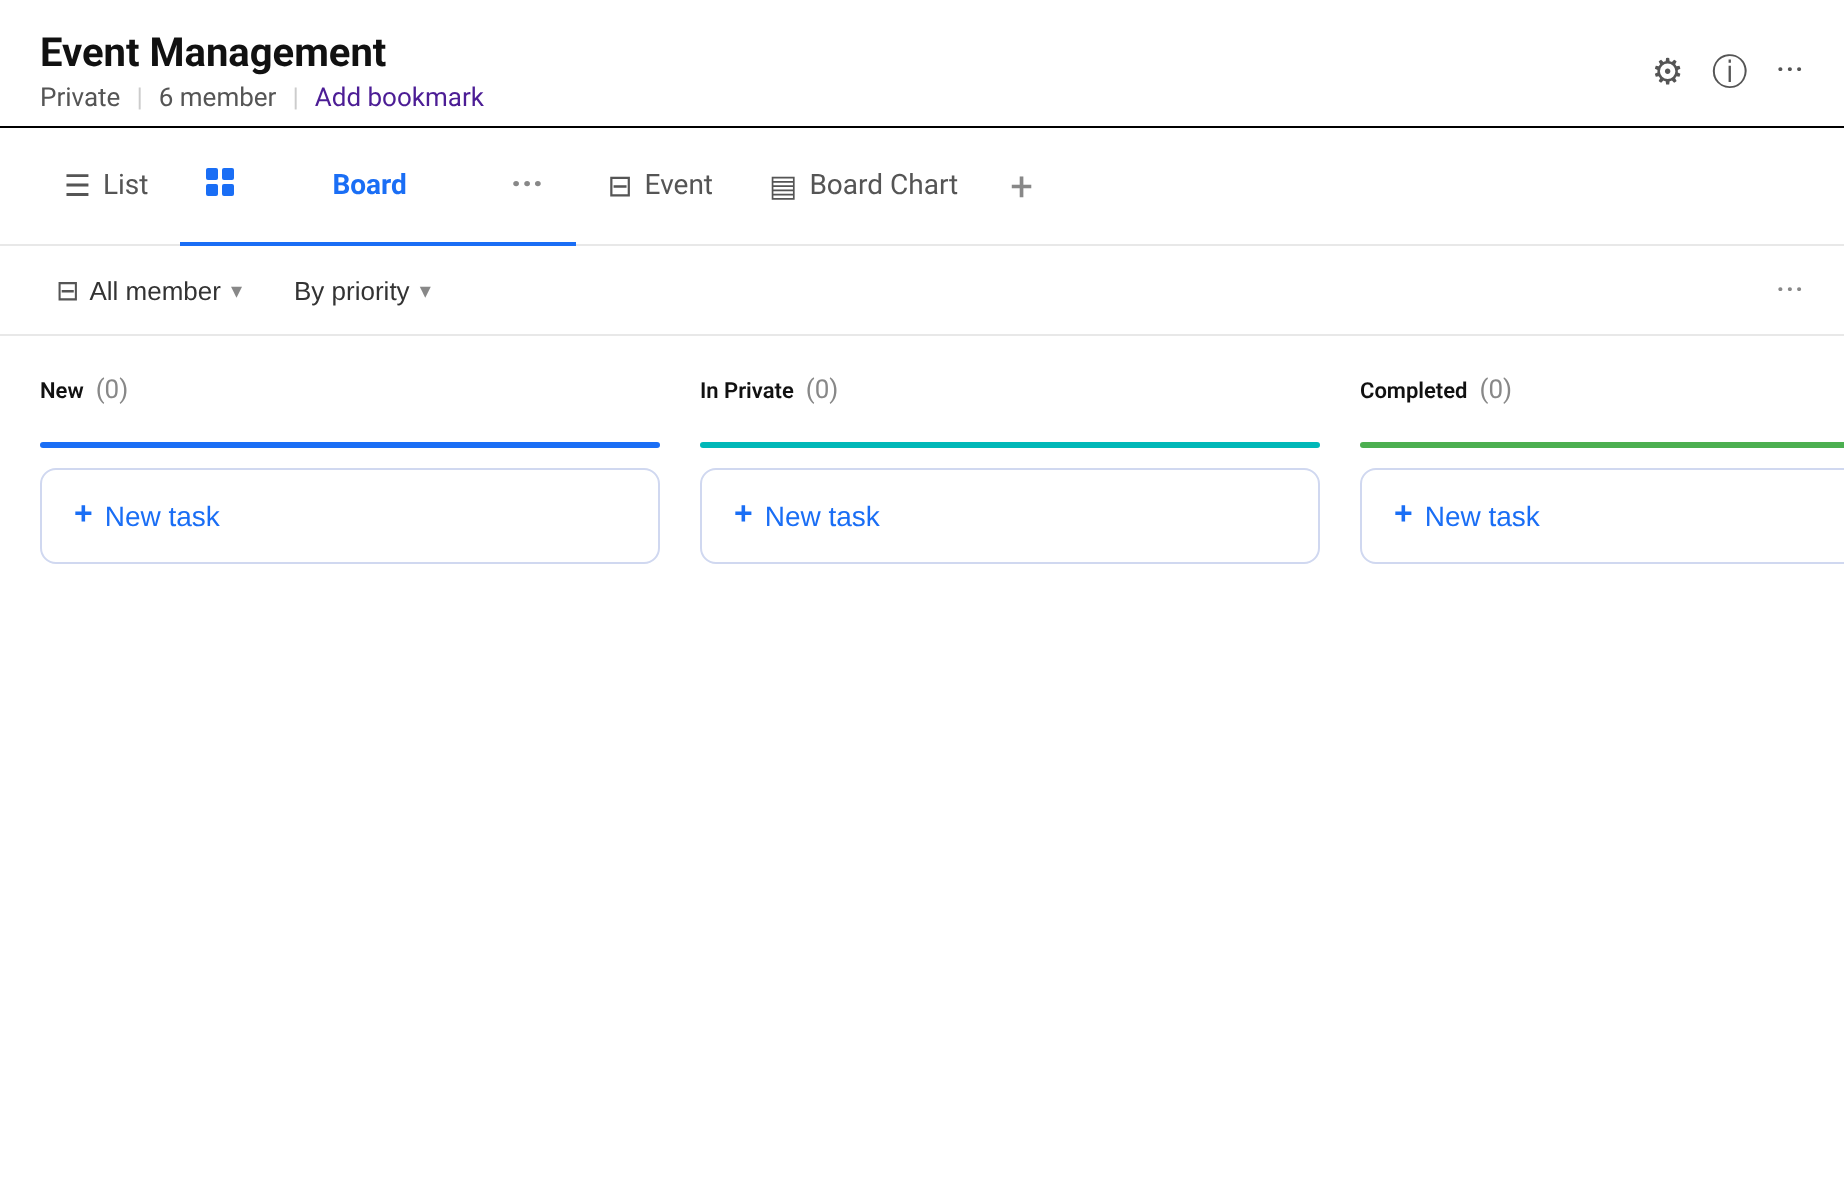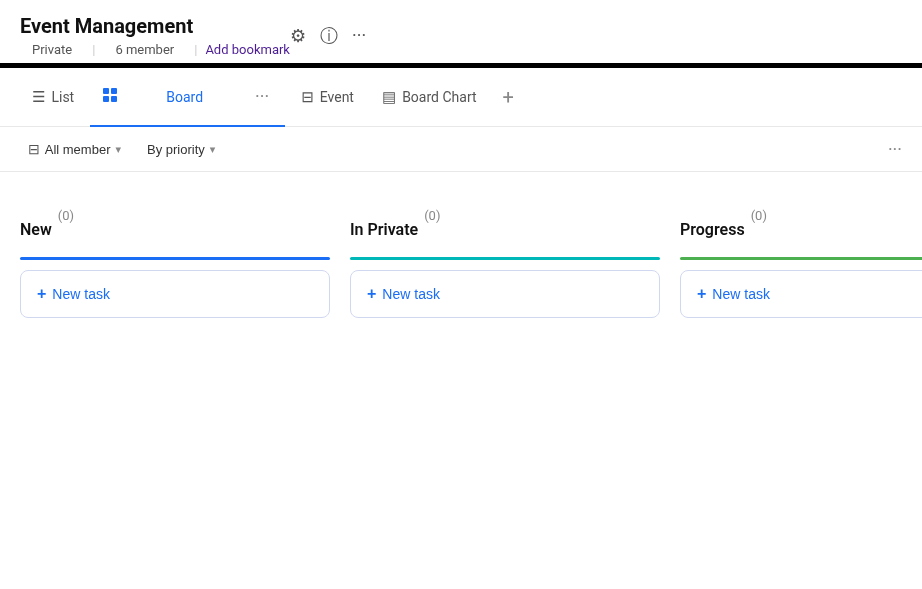--- a/index.html
+++ b/index.html
@@ -9,37 +9,38 @@
       color: #1a1a2e;
       width: 922px;
       height: 589px;
       overflow: hidden;
     }
 
     
     .header {
       display: flex;
       align-items: center;
+      justify-content: space-between;
       padding: 14px 20px 6px 20px;
-      border-bottom: 5px solid #000000;
+      border-bottom: 1px solid #000000;
     }
     .header-left { display: flex; flex-direction: column; gap: 4px; }
     .page-title {
       font-size: 20px;
       font-weight: 700;
       color: #111;
     }
     .header-meta {
       display: flex;
       align-items: center;
       gap: 8px;
       font-size: 13px;
       color: #555;
     }
-    .header-meta span { color: #555; margin-left: 12px; }
+    .header-meta span { color: #555; }
     .header-meta .sep { color: #ccc; }
     .header-meta a {
       color: #4c1d95;
       text-decoration: none;
       cursor: pointer;
     }
     .header-right {
       display: flex;
       align-items: center;
       gap: 14px;
@@ -67,21 +68,21 @@
       padding: 10px 12px;
       font-size: 14px;
       color: #555;
       cursor: pointer;
       border-bottom: 2px solid transparent;
       margin-bottom: -1px;
     }
     .tab.active {
       color: #1a6ef5;
       border-bottom: 2px solid #1a6ef5;
-      font-weight: 400;
+      font-weight: 700;
       gap: 48px;
     }
     .tab-icon { font-size: 15px; }
     .tab-more {
       font-size: 18px;
       color: #888;
       cursor: pointer;
       padding: 8px 4px;
     }
     .tab-add {
@@ -138,24 +139,23 @@
       gap: 10px;
     }
 
     .column-header {
       display: flex;
       align-items: center;
       gap: 6px;
       padding-bottom: 8px;
     }
     .column-title {
-      font-size: 16px;
+      font-size: 11px;
       font-weight: 600;
       color: #111;
-      margin-top: 28px;
     }
     .column-count {
       font-size: 13px;
       color: #888;
     }
     .column-line {
       height: 3px;
       border-radius: 2px;
       width: 100%;
     }
@@ -263,21 +263,21 @@
     </div>
     <div class="column-line teal"></div>
     <button class="new-task-btn">
       <span class="plus">+</span>
       <span>New task</span>
     </button>
   </div>
 
   <div class="column">
     <div class="column-header">
-      <span class="column-title">Progress</span>
+      <span class="column-title">Completed</span>
       <span class="column-count">(0)</span>
     </div>
     <div class="column-line green"></div>
     <button class="new-task-btn">
       <span class="plus">+</span>
       <span>New task</span>
     </button>
   </div>
 
 </div>

